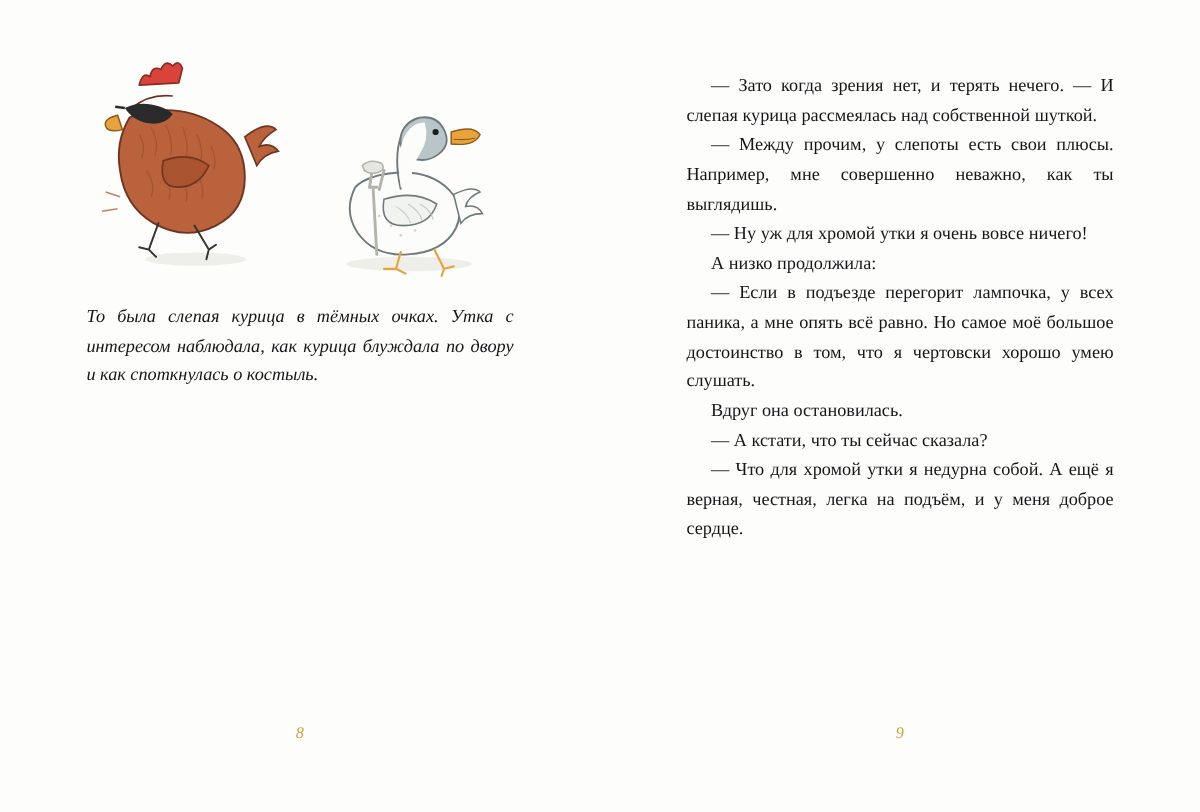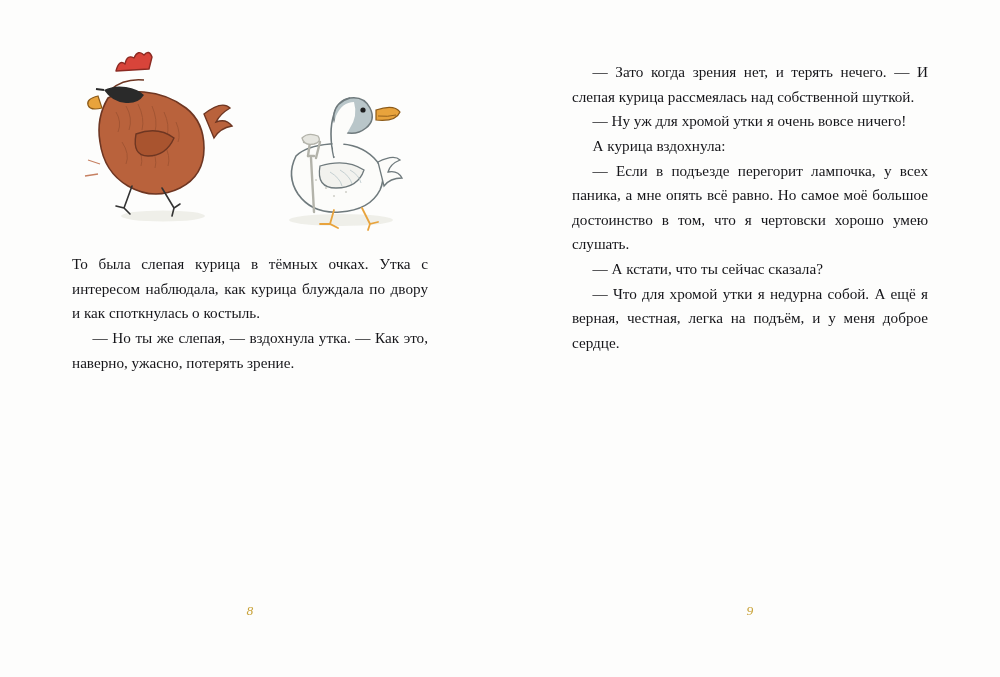--- a/index.html
+++ b/index.html
@@ -51,21 +51,21 @@
     text-align: justify;
     text-justify: inter-word;
     hyphens: manual;
   }
   .text-left  { top: 252px; }
   .text-right { top: 60px; }
   .text-block p {
     margin: 0;
     text-indent: 1.35em;
   }
-  .text-block p.noindent { text-indent: 0; }
+  .text-block p.noindent { text-indent: 0; font-style: italic; }
 
   
   .folio {
     position: absolute;
     bottom: 58px;
     width: 100%;
     left: 0;
     text-align: center;
     font-family: "Liberation Serif", serif;
     font-style: italic;
@@ -161,32 +161,33 @@
             <circle cx="268" cy="150" r="1.1"></circle>
             <circle cx="276" cy="158" r="1"></circle>
             <circle cx="288" cy="154" r="1"></circle>
             <circle cx="258" cy="142" r="1"></circle>
           </g>
         </svg>
       </div>
 
       <div class="text-block text-left">
         <p class="noindent">То была слепая курица в тёмных очках. Утка с интересом наблюдала, как курица блуждала по двору и как споткнулась о костыль.</p>
-        <p>— Но ты же слепая, — вздохнула утка. — Как это, наверно, ужасно, потерять зрение.</p>
       </div>
 
       <div class="folio">8</div>
     </div>
 
     <div class="page-half page-right">
       <div class="text-block text-right">
         <p>— Зато когда зрения нет, и терять нечего. — И слепая курица рассмеялась над собственной шуткой.</p>
+        <p>— Между прочим, у слепоты есть свои плюсы. Например, мне совершенно неважно, как ты выглядишь.</p>
         <p>— Ну уж для хромой утки я очень вовсе ничего!</p>
-        <p>А курица вздохнула:</p>
+        <p>А низко продолжила:</p>
         <p>— Если в подъезде перегорит лампочка, у всех паника, а мне опять всё равно. Но самое моё большое достоинство в том, что я чертовски хорошо умею слушать.</p>
+        <p>Вдруг она остановилась.</p>
         <p>— А кстати, что ты сейчас сказала?</p>
         <p>— Что для хромой утки я недурна собой. А ещё я верная, честная, легка на подъём, и у меня доброе сердце.</p>
       </div>
 
       <div class="folio">9</div>
     </div>
 
   </div>
 </div>
 

